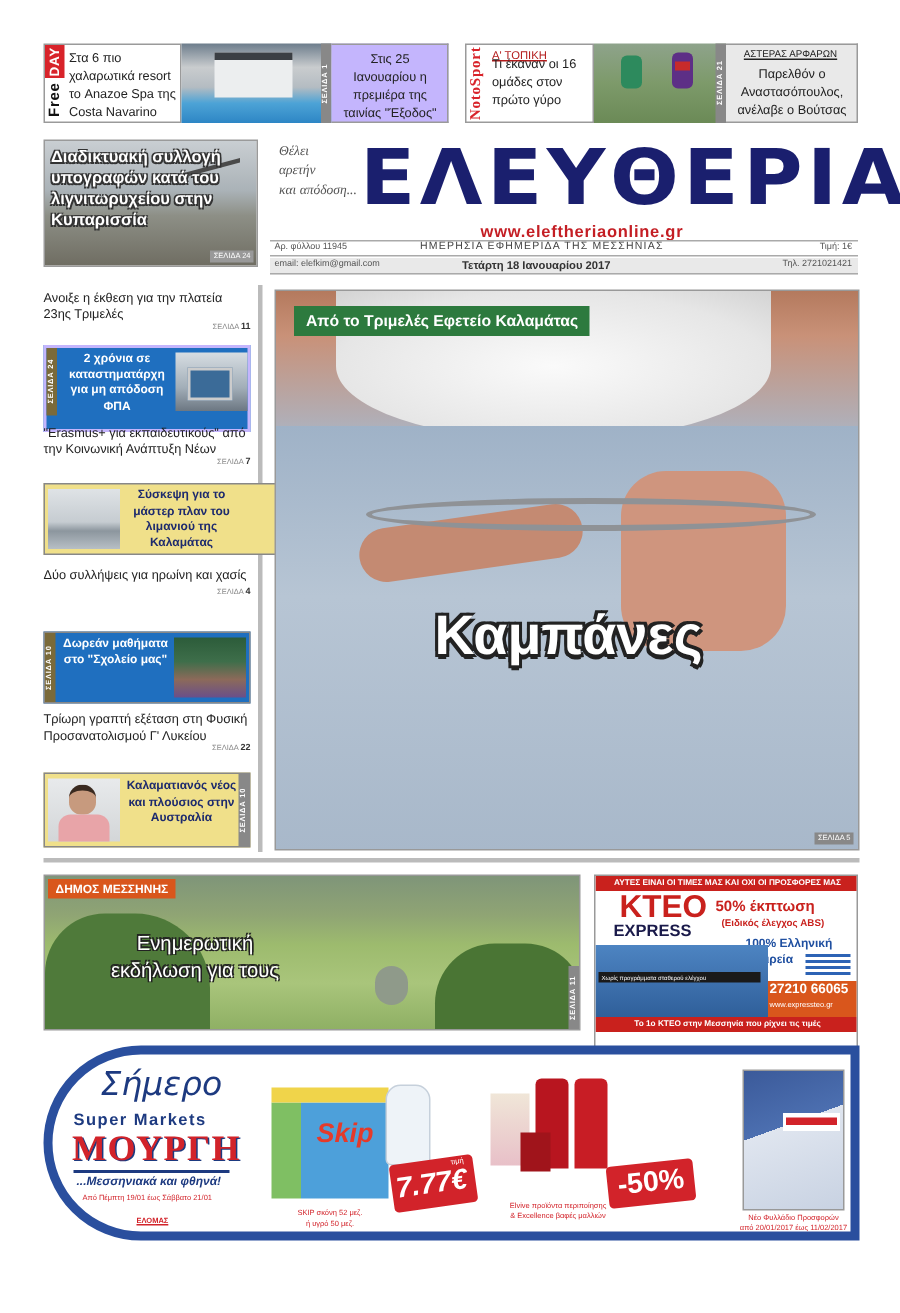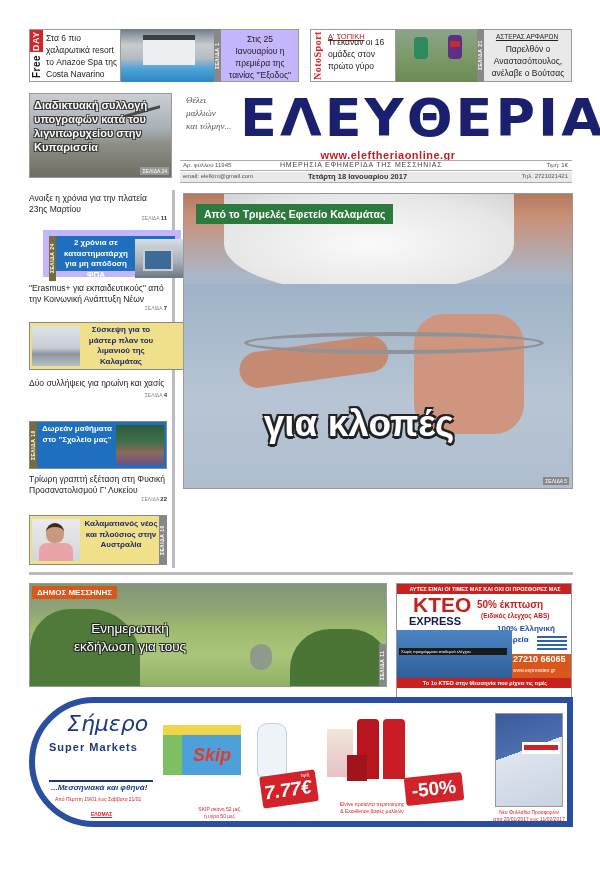--- a/index.html
+++ b/index.html
@@ -48,44 +48,44 @@
 </div>
 
 <div class="abs box" style="left:29px;top:93px;width:143px;height:85px;background:linear-gradient(180deg,#c9ced2 0%,#aab2b7 40%,#8d8f86 60%,#6f6d62 100%);overflow:hidden">
   <div class="abs" style="left:80px;top:18px;width:50px;height:30px;border-top:3px solid #4a4a4a;transform:skewY(-15deg)"></div>
   <div class="abs" style="left:4px;top:4px;width:128px;font-size:11px;font-weight:bold;line-height:14px;color:#fff;text-shadow:1px 1px 0 #333,-1px -1px 0 #333,1px -1px 0 #333,-1px 1px 0 #333">Διαδικτυακή συλλογή υπογραφών κατά του λιγνιτωρυχείου στην Κυπαρισσία</div>
   <div class="abs" style="right:2px;bottom:2px;font-size:5px;color:#fff;background:#999;padding:1px 2px">ΣΕΛΙΔΑ 24</div>
 </div>
 
 <div class="abs" style="left:186px;top:94px;width:60px;font-family:'Liberation Serif',serif;font-style:italic;font-size:9px;line-height:13px;color:#555">
   <div>Θέλει</div>
-  <div>μαλλιών</div>
-  <div>και τόλμην...</div>
+  <div>αρετήν</div>
+  <div>και απόδοση...</div>
 </div>
 <div class="abs" style="left:240px;top:88px;width:340px;font-family:'DejaVu Sans',sans-serif;font-weight:bold;font-size:54px;letter-spacing:3px;color:#1a1f6e;text-align:center;line-height:62px;transform:scaleY(0.95)">ΕΛΕΥΘΕΡΙΑ</div>
 <div class="abs" style="left:288px;top:149px;width:200px;text-align:center;font-size:11px;font-weight:bold;color:#c41e24;letter-spacing:0.5px">www.eleftheriaonline.gr</div>
 <div class="abs" style="left:180px;top:160px;width:392px;height:11px;border-top:1px solid #aaa;border-bottom:1px solid #aaa;font-size:6px;color:#555">
   <span class="abs" style="left:3px;top:1px">Αρ. φύλλου 11945</span>
   <span class="abs" style="left:100px;top:0px;font-size:7px;letter-spacing:0.8px;color:#444">ΗΜΕΡΗΣΙΑ ΕΦΗΜΕΡΙΔΑ ΤΗΣ ΜΕΣΣΗΝΙΑΣ</span>
   <span class="abs" style="right:4px;top:1px">Τιμή: 1€</span>
 </div>
 <div class="abs" style="left:180px;top:172px;width:392px;height:11px;background:#e9e9e9;border-bottom:1px solid #aaa;font-size:6px;color:#555">
   <span class="abs" style="left:3px;top:1px">email: elefkim@gmail.com</span>
   <span class="abs" style="left:128px;top:0px;font-size:7.5px;font-weight:bold;color:#333">Τετάρτη 18 Ιανουαρίου 2017</span>
   <span class="abs" style="right:4px;top:1px">Τηλ. 2721021421</span>
 </div>
 
 <div class="abs" style="left:172px;top:190px;width:3px;height:378px;background:#bbb"></div>
 
 <div class="abs" style="left:29px;top:193px;width:138px">
-  <div class="small">Ανοιξε η χρόνια για την πλατεία 23ης Μαρτίου</div>
+  <div class="small">Ανοιξε η έκθεση για την πλατεία 23ης Τριμελές</div>
   <div class="sel"><span>ΣΕΛΙΔΑ</span> <b>11</b></div>
 </div>
 
-<div class="abs" style="left:43px;top:230px;width:138px;height:47px;background:#1f6fbf;border:6px solid #c4b5fd">
+<div class="abs" style="left:29px;top:230px;width:138px;height:58px;background:#1f6fbf;border:2px solid #c4b5fd">
   <div class="vlab" style="left:0;top:0;width:7px;height:45px;background:#7a6a3a">ΣΕΛΙΔΑ 24</div>
   <div class="abs" style="left:9px;top:2px;width:76px;color:#fff;font-size:8px;font-weight:bold;line-height:10.5px;text-align:center">2 χρόνια σε καταστηματάρχη για μη απόδοση ΦΠΑ</div>
   <div class="abs" style="left:86px;top:3px;width:48px;height:39px;background:linear-gradient(180deg,#d7dde2 0%,#a2aeb8 60%,#6c7782 100%)">
     <div class="abs" style="left:8px;top:10px;width:30px;height:22px;background:#3b6b98;border:2px solid #ccc"></div>
   </div>
 </div>
 
 <div class="abs" style="left:29px;top:283px;width:138px">
   <div class="small">"Erasmus+ για εκπαιδευτικούς" από την Κοινωνική Ανάπτυξη Νέων</div>
   <div class="sel"><span>ΣΕΛΙΔΑ</span> <b>7</b></div>
@@ -115,29 +115,29 @@
 
 <div class="abs" style="left:29px;top:515px;width:138px;height:50px;background:#f0e08a;border:1px solid #888">
   <div class="abs" style="left:2px;top:3px;width:48px;height:42px;background:linear-gradient(180deg,#e8eaec 0%,#d3d6d8 100%)">
     <div class="abs" style="left:14px;top:4px;width:18px;height:20px;background:#c79a7e;border-radius:9px 9px 8px 8px;border-top:4px solid #3a2a20"></div>
     <div class="abs" style="left:7px;top:24px;width:34px;height:18px;background:#e8a4a8;border-radius:8px 8px 0 0"></div>
   </div>
   <div class="abs" style="left:52px;top:3px;width:78px;color:#1d2a6d;font-size:8px;font-weight:bold;line-height:10.5px;text-align:center">Καλαματιανός νέος και πλούσιος στην Αυστραλία</div>
   <div class="vlab" style="right:0;top:0;width:7px;height:48px;background:#888">ΣΕΛΙΔΑ 10</div>
 </div>
 
-<div class="abs" style="left:183px;top:193px;width:390px;height:296px;overflow:hidden;border:1px solid #999;background:linear-gradient(180deg,#b47a5e 0%,#c99178 8%,#a9b7c9 28%,#96a8bf 60%,#a6b5c8 100%)">
+<div class="abs" style="left:183px;top:193px;width:390px;height:374px;overflow:hidden;border:1px solid #999;background:linear-gradient(180deg,#b47a5e 0%,#c99178 8%,#a9b7c9 28%,#96a8bf 60%,#a6b5c8 100%)">
   <div class="abs" style="left:40px;top:0;width:290px;height:100px;background:radial-gradient(ellipse at center,#fafafa 0%,#e6e6e6 70%,#d3d3d3 100%);border-radius:0 0 50% 50%"></div>
   <div class="abs" style="left:0;top:90px;width:390px;height:284px;background:linear-gradient(180deg,#9fb2c7 0%,#b7c5d4 40%,#a8b8ca 100%)"></div>
   <div class="abs" style="left:55px;top:150px;width:150px;height:36px;background:#c48a72;border-radius:18px;transform:rotate(-8deg)"></div>
   <div class="abs" style="left:230px;top:120px;width:110px;height:120px;background:#cf957e;border-radius:30px"></div>
   <div class="abs" style="left:60px;top:138px;width:300px;height:22px;border:4px solid #8f9296;border-radius:50%"></div>
   <div class="abs" style="left:12px;top:10px;background:#2d7a3e;color:#fff;font-size:10.5px;font-weight:bold;padding:4px 8px">Από το Τριμελές Εφετείο Καλαμάτας</div>
   <div class="abs" style="left:0;top:208px;width:390px;text-align:center;font-size:37px;font-weight:bold;line-height:44px;color:#fff;text-shadow:2px 2px 0 #222,-2px -2px 0 #222,2px -2px 0 #222,-2px 2px 0 #222,0 3px 0 #222">
-    <div style="padding-right:40px">για κλοπές</div>
+    <div>Καμπάνες</div>
   </div>
   <div class="abs" style="right:3px;bottom:3px;font-size:5px;color:#fff;background:#888;padding:1px 2px">ΣΕΛΙΔΑ 5</div>
 </div>
 
 <div class="abs" style="left:29px;top:572px;width:544px;height:3px;background:#bbb"></div>
 
 <div class="abs" style="left:29px;top:583px;width:358px;height:104px;overflow:hidden;border:1px solid #999;background:linear-gradient(180deg,#7f9579 0%,#8fa474 25%,#9dbb6e 45%,#a9c57b 70%,#8fb064 100%)">
   <div class="abs" style="left:0;top:25px;width:110px;height:80px;background:#4f7a3a;border-radius:40px 50px 0 0"></div>
   <div class="abs" style="left:260px;top:45px;width:100px;height:60px;background:#4a7534;border-radius:40px 40px 0 0"></div>
   <div class="abs" style="left:220px;top:60px;width:22px;height:26px;background:#8f9a8a;border-radius:11px"></div>
@@ -162,26 +162,27 @@
   <div class="abs" style="left:2px;top:64px;width:108px;background:#1a1a1a;color:#fff;font-size:4px;padding:1px 2px;white-space:nowrap;overflow:hidden">Χωρίς προγράμματα σταθερού ελέγχου</div>
   <div class="abs" style="left:115px;top:70px;width:61px;height:24px;background:#d9561c"></div>
   <div class="abs" style="left:116px;top:70px;font-size:9px;font-weight:bold;color:#fff">27210 66065</div>
   <div class="abs" style="left:116px;top:83px;font-size:5px;color:#fff">www.expressteo.gr</div>
   <div class="abs" style="left:0;top:94px;width:176px;height:10px;background:#c9211d;color:#fff;font-size:5.5px;font-weight:bold;text-align:center;line-height:10px;white-space:nowrap;overflow:hidden">Το 1ο ΚΤΕΟ στην Μεσσηνία που ρίχνει τις τιμές</div>
 </div>
 
 <div class="abs" style="left:29px;top:697px;width:544px;height:130px;border:6px solid #2a4f9e;border-radius:70px 0 0 70px;border-right:6px solid #2a4f9e;background:#fff;overflow:hidden">
   <div class="abs" style="left:32px;top:8px;font-size:22px;color:#1d3a80;font-family:'DejaVu Sans',sans-serif;font-style:italic">Σήμερο</div>
   <div class="abs" style="left:14px;top:38px;font-size:11px;font-weight:bold;color:#1d3a80;letter-spacing:1px">Super Markets</div>
+  <div class="abs" style="left:13px;top:50px;font-size:24px;font-weight:bold;color:#d2232a;font-family:'Liberation Serif',serif;letter-spacing:1px;text-shadow:1px 1px 0 #1d3a80">ΜΟΥΡΓΗ</div>
   <div class="abs" style="left:14px;top:77px;width:104px;height:2px;background:#1d3a80"></div>
   <div class="abs" style="left:16px;top:80px;font-size:8px;font-weight:bold;color:#1d3a80;font-style:italic">...Μεσσηνιακά και φθηνά!</div>
   <div class="abs" style="left:20px;top:93px;font-size:5px;color:#d2232a">Από Πέμπτη 19/01 έως Σάββατο 21/01</div>
   <div class="abs" style="left:56px;top:108px;font-size:5px;font-weight:bold;color:#d2232a;text-decoration:underline">ΕΛΟΜΑΣ</div>
 
-  <div class="abs" style="left:128px;top:22px;width:78px;height:50px;background:linear-gradient(90deg,#7fbf63 0%,#7fbf63 25%,#4da0da 25%,#4da0da 100%);border-top:10px solid #f0d44a">
+  <div class="abs" style="left:146px;top:22px;width:78px;height:74px;background:linear-gradient(90deg,#7fbf63 0%,#7fbf63 25%,#4da0da 25%,#4da0da 100%);border-top:10px solid #f0d44a">
     <div class="abs" style="left:30px;top:10px;font-size:18px;font-weight:bold;color:#e53a2a;font-style:italic">Skip</div>
   </div>
   <div class="abs" style="left:222px;top:20px;width:30px;height:54px;background:#eef3f8;border-radius:10px 10px 4px 4px;border:1px solid #c6d0db"></div>
   <div class="abs" style="left:226px;top:70px;width:56px;height:32px;background:#d2232a;transform:rotate(-8deg);border-radius:3px">
     <div style="position:absolute;right:6px;top:1px;font-size:5px;color:#fff">τιμή</div>
     <div style="position:absolute;left:3px;top:6px;font-size:19px;font-weight:bold;color:#fff;font-style:italic">7.77€</div>
   </div>
   <div class="abs" style="left:140px;top:103px;width:90px;text-align:center;font-size:5px;color:#d2232a;line-height:7px">
     <div>SKIP σκόνη 52 μεζ.</div>
     <div>ή υγρό 50 μεζ.</div>

